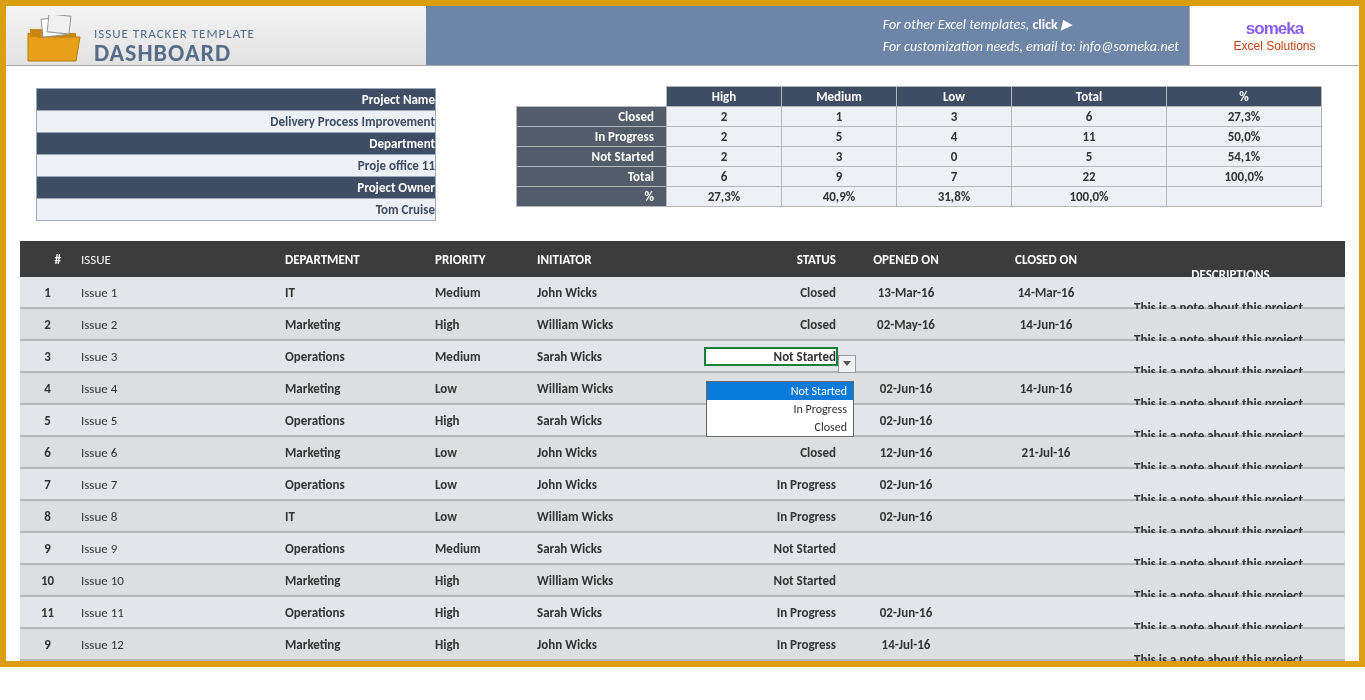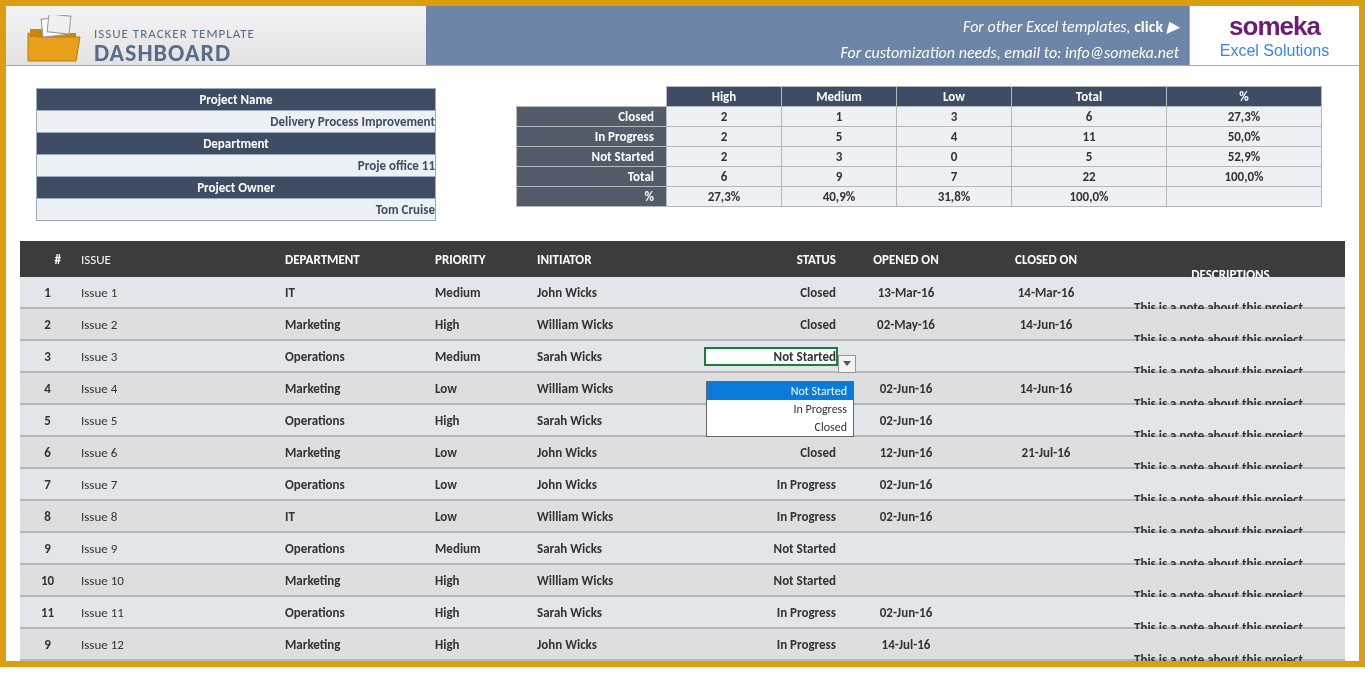--- a/index.html
+++ b/index.html
@@ -34,37 +34,37 @@
 .folder-icon svg { width: 100%; height: 100%; }
 .header-titles { display: flex; flex-direction: column; justify-content: center; }
 .header-caption { color: #566c88; font-size: 13px; letter-spacing: 1px; }
 .header-title   { color: #566c88; font-size: 24px; font-weight: bold; letter-spacing: 1px; line-height: 1; }
 .app-header-right {
   flex: 1;
   background: #6d85a6;
   position: relative;
 }
 .app-header-right-inner {
-  position: absolute; right: 180px; top: 8px; text-align: right; color: #fff;
-  font-style: italic; font-size: 16px; line-height: 1.6;
+  position: absolute; right: 180px; top: 8px; text-align: left; color: #fff;
+  font-style: italic; font-size: 14px; line-height: 1.6;
 }
 .app-header-right-inner b { font-style: normal; font-weight: bold; }
 .someka-logo {
   position: absolute; right: 0; top: 0; bottom: 0;
   width: 170px; background: #fff; border-left: 1px solid #aaa;
   display:flex; align-items:center; justify-content:center; flex-direction:column;
   font-family: "Trebuchet MS", Arial, sans-serif;
 }
-.someka-logo .brand { font-size: 26px; font-weight: bold; letter-spacing: -1px; color: #701a75;}
-.someka-logo .sub   { font-size: 16px; color: #3b82f6; }
+.someka-logo .brand { font-size: 17px; font-weight: bold; letter-spacing: -1px; color: #8b5cf6;}
+.someka-logo .sub   { font-size: 12px; color: #c2410c; }
 
 
 .section-row { display:flex; gap: 80px; align-items:flex-start; padding: 22px 30px 10px;}
 .info-box { width: 400px; border: 1px solid #9ba9bd;}
-.info-head { background:#3e4d63; color:#fff; text-align:center; font-weight:bold; padding:3px 0; border-bottom:1px solid #9ba9bd;}
+.info-head { background:#3e4d63; color:#fff; text-align:right; font-weight:bold; padding:3px 0; border-bottom:1px solid #9ba9bd;}
 .info-val  { background:#edf0f5; color:#3e4d63; text-align:right; font-weight:bold; padding:3px 0; border-bottom:1px solid #9ba9bd;}
 .info-box .info-val:last-child { border-bottom:none;}
 
 
 .matrix { border-collapse:collapse; margin-top:-2px; }
 .matrix th, .matrix td { border:1px solid #b7b7b7; padding:2px 0; text-align:center; width: 115px; font-size:13px;}
 .matrix th { background:#3e4d63; color:#fff; font-weight:bold;}
 .matrix .row-head { background:#525c6b; color:#fff; font-weight:bold; width: 150px; text-align:right; padding-right:12px;}
 .matrix .corner { background:transparent; border:none;}
 .matrix .total-col { width: 155px; }
@@ -184,21 +184,21 @@
           <td>4</td>
           <td class="total-col">11</td>
           <td class="pct-col">50,0%</td>
         </tr>
         <tr>
           <td class="row-head">Not Started</td>
           <td>2</td>
           <td>3</td>
           <td>0</td>
           <td class="total-col">5</td>
-          <td class="pct-col">52,9%</td>
+          <td class="pct-col">54,1%</td>
         </tr>
         <tr>
           <td class="row-head">Total</td>
           <td>6</td>
           <td>9</td>
           <td>7</td>
           <td class="total-col">22</td>
           <td class="pct-col">100,0%</td>
         </tr>
         <tr>

